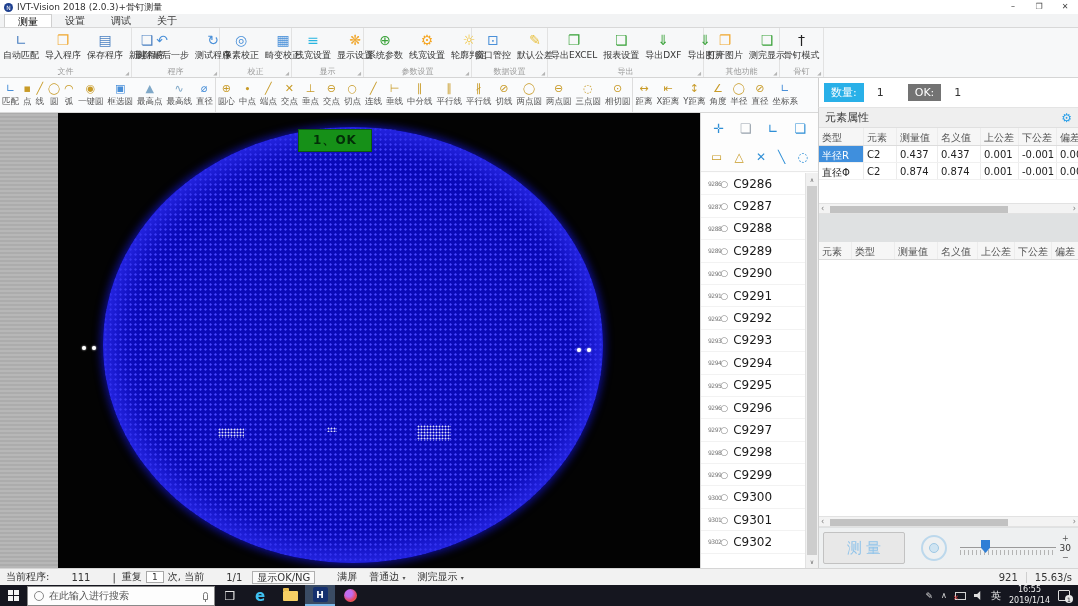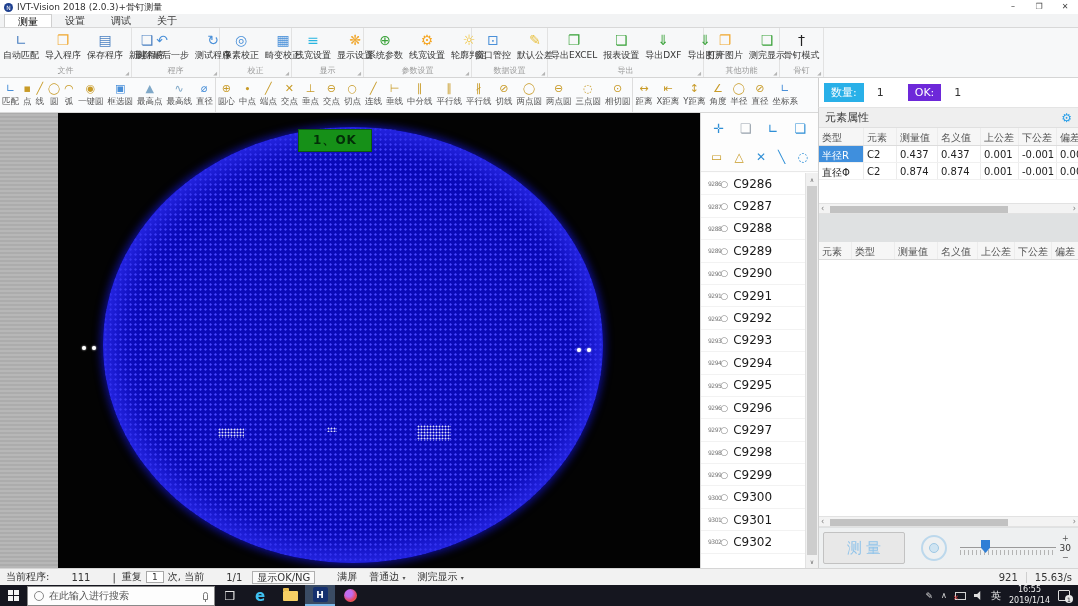--- a/index.html
+++ b/index.html
@@ -20,38 +20,38 @@
   .tab{padding:0 13px;line-height:13px;color:#333}
   .tab.active{background:#fff;border:1px solid #cfcfcf;border-bottom:none;color:#000}
   
   .ribbon{position:absolute;top:28px;left:0;width:100%;height:50px;background:#f7f8f9;
           border-bottom:1px solid #d5d5d5;display:flex}
   .rib-group{display:flex;flex-direction:column;border-right:1px solid #e2e2e2;height:100%}
   .rib-btns{flex:1;display:flex}
   .rib-btn{flex:1;display:flex;flex-direction:column;align-items:center;justify-content:center;padding:1px 3px}
   .rib-ico{font-size:14px;line-height:16px}
   .rib-lbl{font-size:9px;color:#333;white-space:nowrap;margin-top:1px}
-  .rib-cap{height:12px;display:flex;justify-content:center;
+  .rib-cap{height:12px;display:flex;align-items:center;justify-content:center;
            font-size:8px;color:#9a9a9a;position:relative}
   .launcher{position:absolute;right:2px;bottom:1px;font-size:5px;color:#b5b5b5}
   
   .tools{position:absolute;top:78px;left:0;width:818px;height:35px;background:#fafbfc;
          border-bottom:1px solid #d8d8d8;display:flex;overflow:hidden;align-items:center}
   .tool{display:flex;flex-direction:column;align-items:center;justify-content:center;
         padding:0 2px;height:100%}
   .tool.sep{border-left:1px solid #ddd}
   .t-ico{font-size:11px;line-height:13px}
   .t-lbl{font-size:8.5px;color:#555;white-space:nowrap;margin-top:1px}
   
   .counter{position:absolute;left:818px;top:78px;width:260px;height:30px;background:#fff;
            border-bottom:1px solid #e4e4e4;border-left:1px solid #d0d0d0;
            display:flex;align-items:center;font-size:11px}
   .chip{color:#fff;padding:2px 7px;margin-left:5px}
   .chip.qty{background:#29b0e8}
-  .chip.okc{background:#6d28d9;margin-left:24px}
+  .chip.okc{background:#737373;margin-left:24px}
   .chip-val{margin-left:13px;color:#333}
   
   .viewport{position:absolute;left:0;top:113px;width:700px;height:455px;background:#030303;overflow:hidden}
   .gray-strip{position:absolute;left:0;top:0;width:58px;height:100%;background:#b3b3b3;
       background-image:repeating-linear-gradient(0deg,rgba(255,255,255,.06) 0 2px,rgba(0,0,0,.04) 2px 4px)}
   .blue-circle{position:absolute;left:103px;top:14px;width:500px;height:436px;border-radius:50%;
       background-color:#0a0ab8;
       background-image:radial-gradient(circle,#4848ff .8px,rgba(0,0,0,0) 1.5px);
       background-size:5px 5px;
       box-shadow:inset 0 0 26px 10px #2a2ae8, 0 0 8px 2px #10109a}

